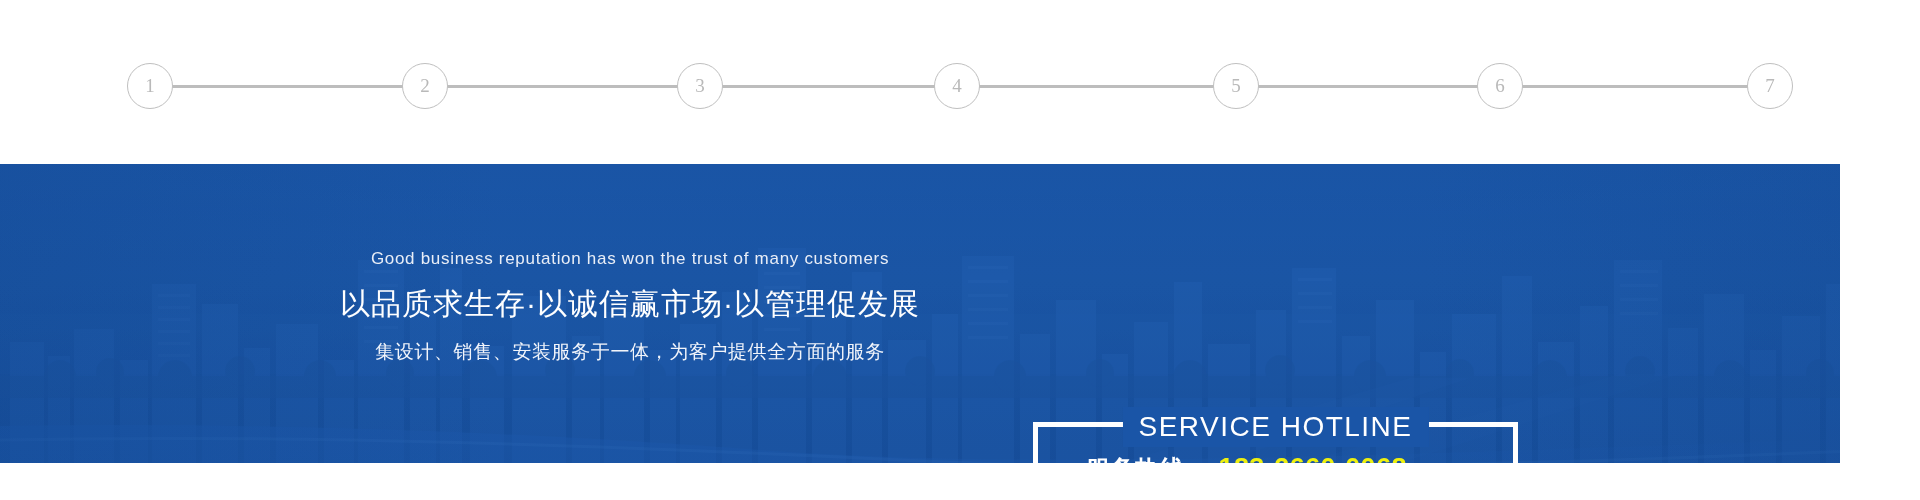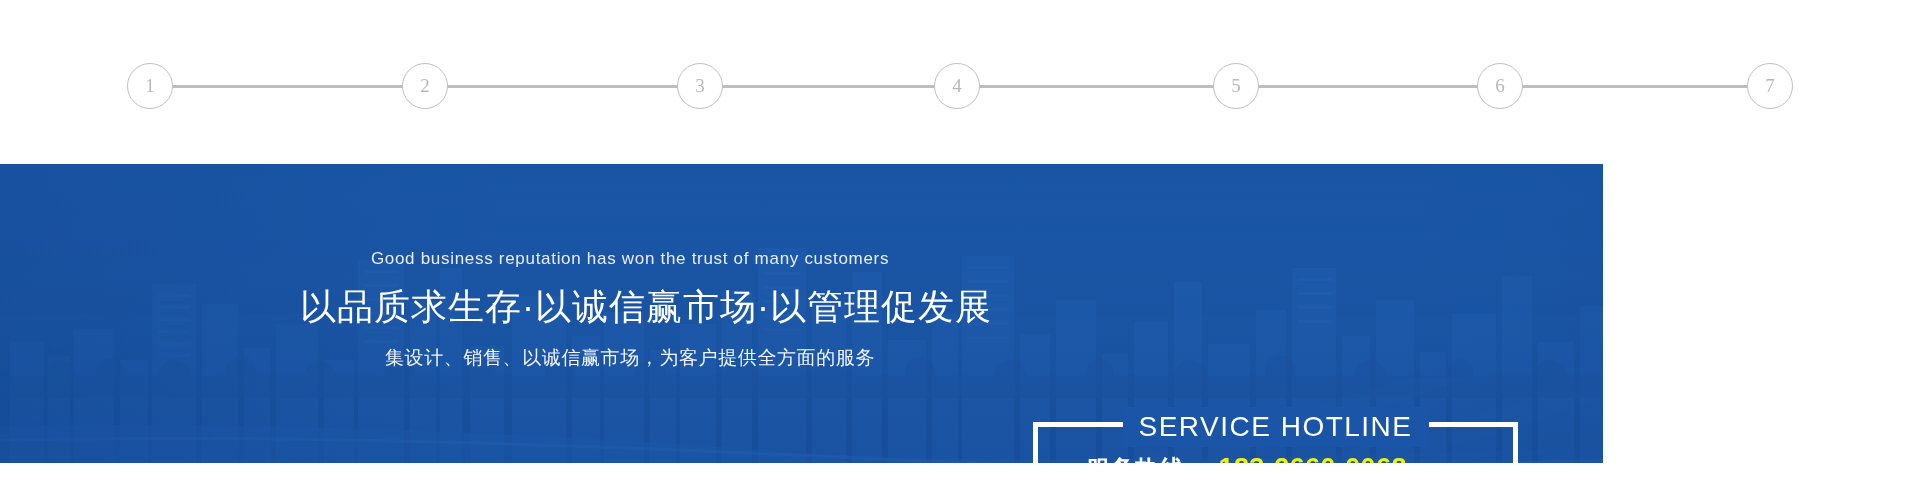--- a/index.html
+++ b/index.html
@@ -59,21 +59,21 @@
     text-align:center;
     font-family:"Liberation Serif","DejaVu Serif",serif;
     letter-spacing:0;
   }
 
   
   .banner {
     position:absolute;
     left:0;
     top:164px;
-    width:1603px;
+    width:1840px;
     height:299px;
     background:#1a55a7;
     overflow:hidden;
   }
 
   .banner-skyline {
     position:absolute;
     left:0; top:0;
     width:1920px;
     height:299px;
@@ -104,21 +104,21 @@
     font-size:17px;
     font-weight:400;
     letter-spacing:.7px;
     color:#e9eef7;
     white-space:nowrap;
     line-height:1;
   }
 
   .slogan-cn {
     margin-top:22px;
-    font-size:36px;
+    font-size:30px;
     font-weight:400;
     letter-spacing:1px;
     color:#ffffff;
     white-space:nowrap;
     line-height:1;
   }
 
   .slogan-sub {
     margin-top:23px;
     font-size:19px;
@@ -343,21 +343,21 @@
       <path d="M0 276 C 300 270, 620 282, 900 296 C 1180 310, 1520 302, 1920 284" fill="none" stroke="#3f82cd" stroke-width="3" opacity=".28"></path>
       <path d="M1120 299 L1410 214 L1470 214 L1220 299 Z" fill="#2a6cbd" opacity=".16"></path>
       <path d="M1300 299 L1620 210 L1680 210 L1400 299 Z" fill="#2a6cbd" opacity=".12"></path>
     </svg>
 
     <div class="banner-shade"></div>
 
     <div class="slogan">
       <div class="slogan-en">Good business  reputation has  won  the  trust  of  many  customers</div>
       <div class="slogan-cn">以品质求生存·以诚信赢市场·以管理促发展</div>
-      <div class="slogan-sub">集设计、销售、以诚信赢市场，为客户提供全方面的服务</div>
+      <div class="slogan-sub">集设计、销售、安装服务于一体，为客户提供全方面的服务</div>
     </div>
 
     <div class="hotline">
       <div class="hotline-title">SERVICE  HOTLINE</div>
 
       <div class="hotline-rows">
         <div class="hotline-row">
           <span class="hotline-label">服务热线：</span>
           <span class="hotline-number">183-2660-0068</span>
         </div>

